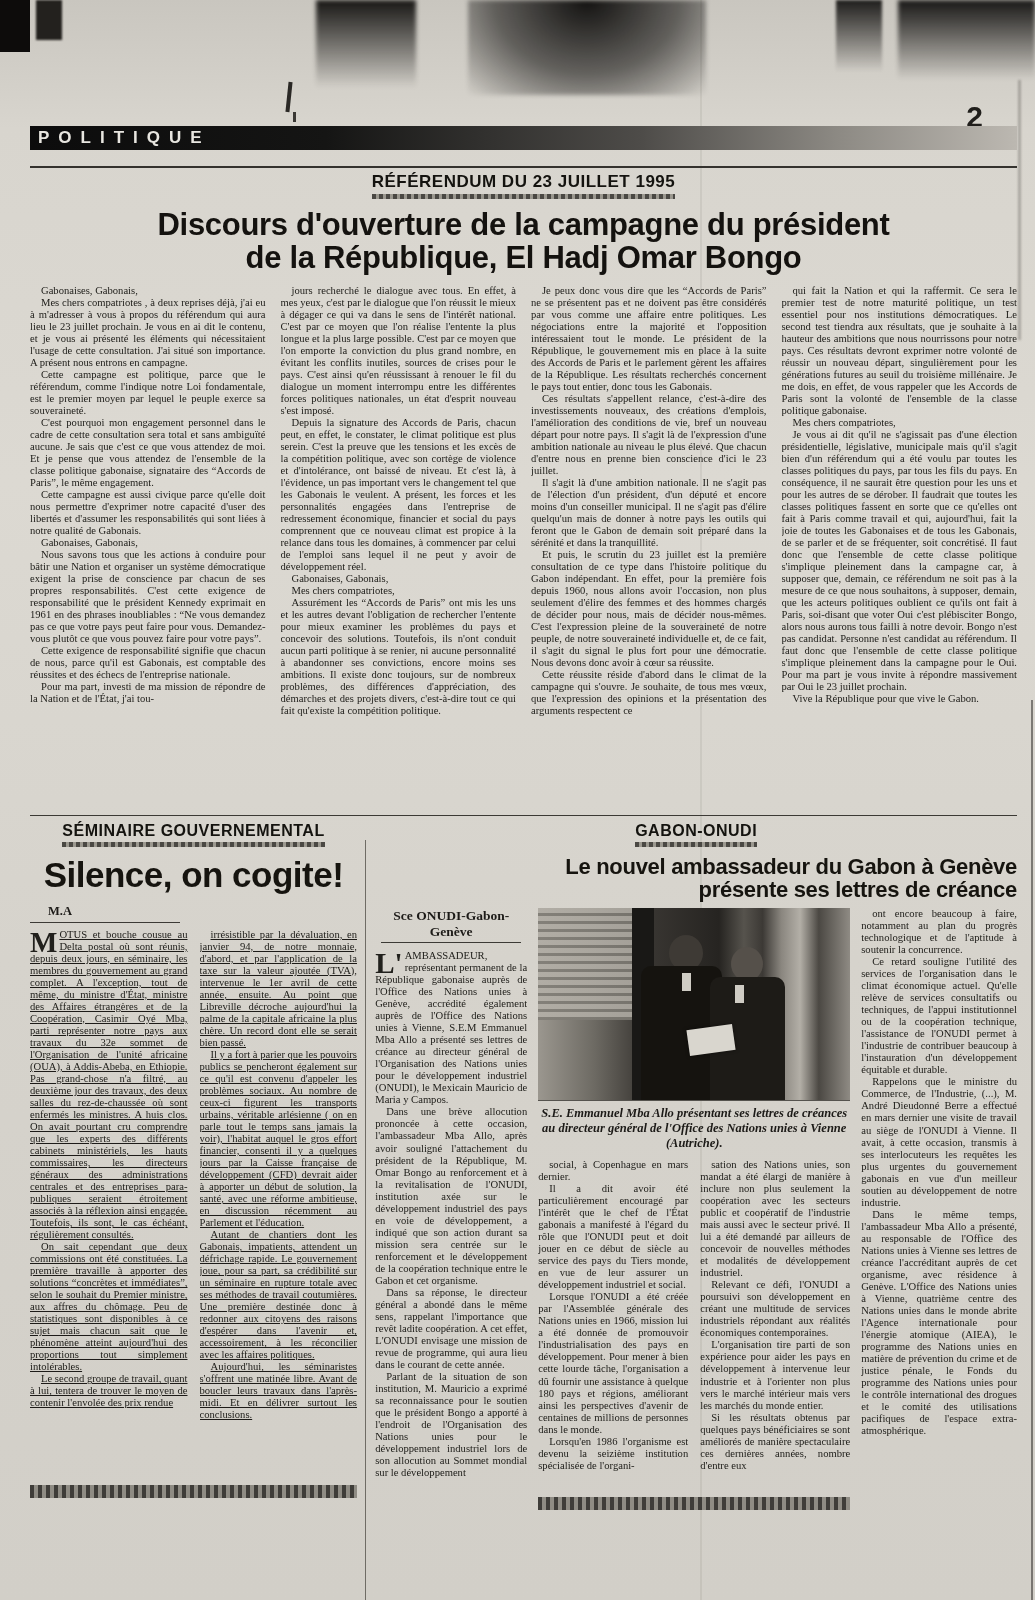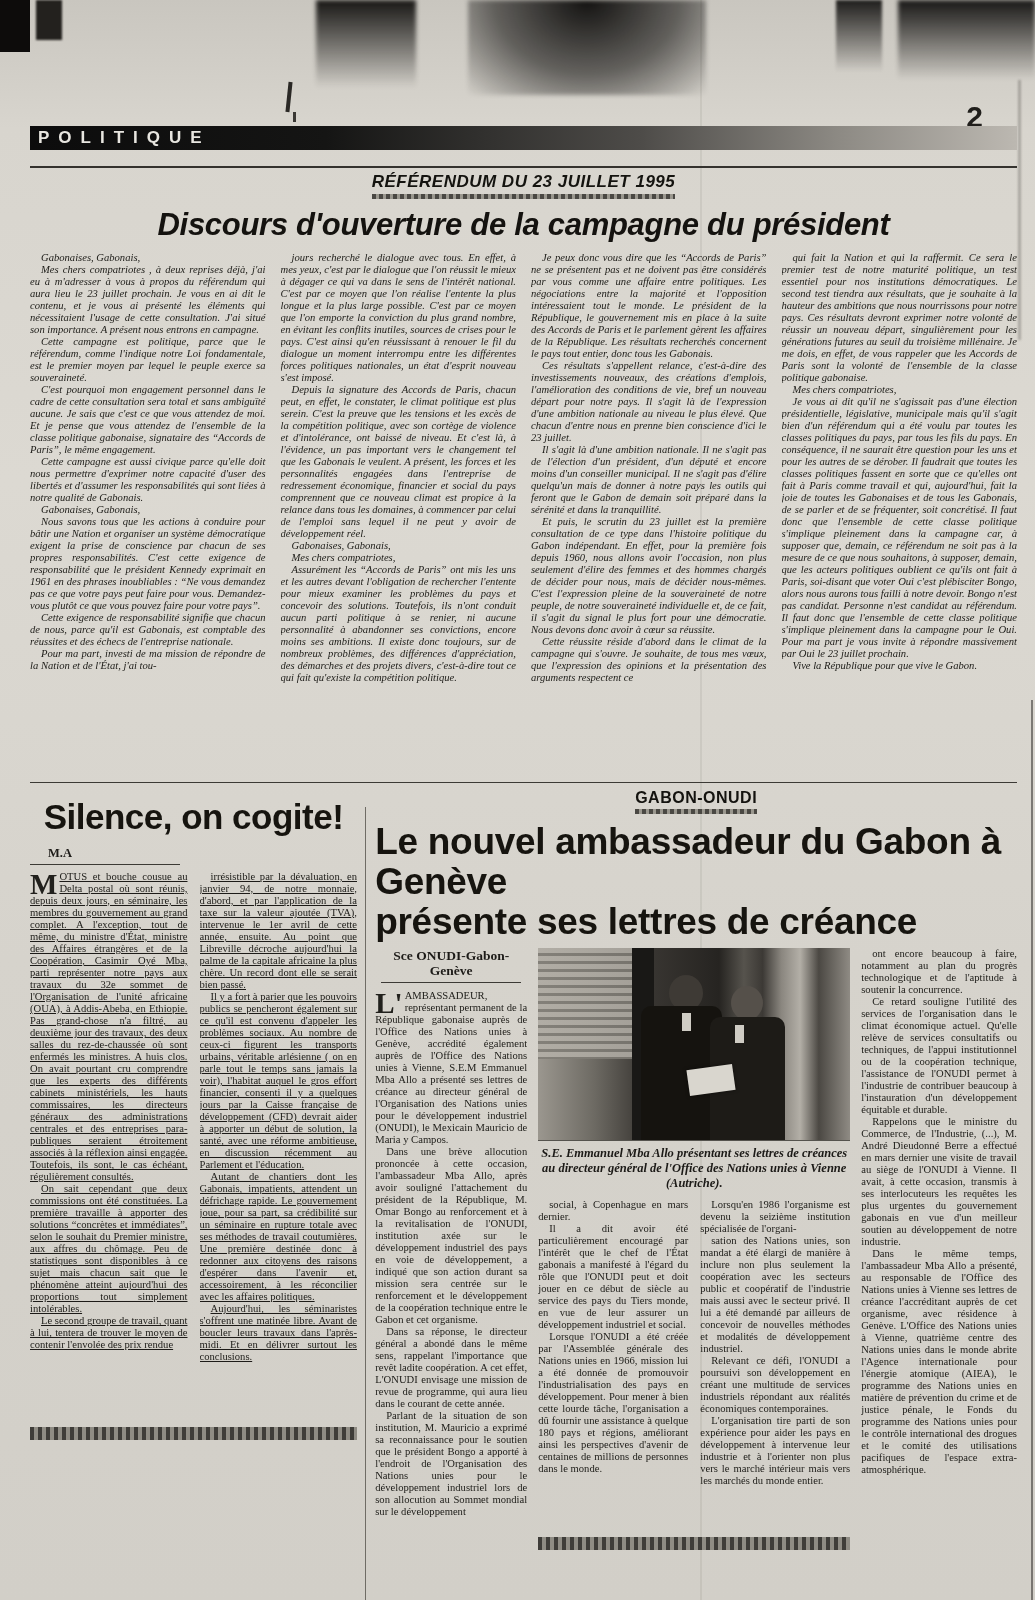--- a/index.html
+++ b/index.html
@@ -20,21 +20,21 @@
   .fold{left:700px;top:0;width:2px;height:1600px;background:rgba(40,38,34,.07);}
   .edge-r{right:2px;top:700px;width:2px;height:900px;background:rgba(30,28,25,.5);filter:blur(.5px);}
   .edge-r2{right:14px;top:80px;width:3px;height:260px;background:rgba(30,28,25,.25);filter:blur(1px);}
   
   .content{position:relative;padding:112px 18px 0 30px;}
   .pagenum{position:absolute;top:100px;right:52px;font-family:"Liberation Sans",sans-serif;font-weight:bold;font-size:30px;color:#201e1b;}
   .section-bar{height:24px;margin-top:14px;background:linear-gradient(90deg,#0c0c0c 0%,#151514 30%,#4e4c49 62%,#8d8a84 82%,#bcb8b1 100%);
     display:flex;align-items:center;}
   .section-bar span{color:#e8e6e0;font-family:"Liberation Sans",sans-serif;font-weight:bold;font-size:17px;letter-spacing:9px;padding-left:8px;}
   
-  .lead{border-top:2px solid #34322e;margin-top:16px;padding-top:4px;font-style:italic;}
+  .lead{border-top:2px solid #34322e;margin-top:16px;padding-top:4px;}
   .kicker-row{text-align:center;}
   .kicker{display:inline-block;font-family:"Liberation Sans",sans-serif;font-weight:bold;font-size:17px;letter-spacing:.5px;color:#14130f;}
   .hatch{height:5px;background:repeating-linear-gradient(90deg,#4a4843 0 4px,#9b988f 4px 7px);margin-top:2px;}
   .kicker-wrap{display:inline-block;}
   h1.headline{margin:10px 0 8px 0;text-align:center;font-family:"Liberation Sans",sans-serif;
     font-weight:bold;font-size:31px;line-height:1.06;letter-spacing:-.3px;color:#14120f;}
   .cols4{display:flex;gap:15px;margin-top:10px;align-items:center;}
   .cols4 .col{flex:1 1 0;height:522px;overflow:hidden;}
   .bodytext p{margin:0;font-size:10.6px;line-height:1.135;text-align:justify;text-indent:11px;color:#21201c;}
   .rule-full{border:none;border-top:1.5px solid #3c3a35;margin:8px 0 0 0;}
@@ -50,21 +50,21 @@
   .byline-row{display:flex;align-items:flex-end;height:20px;margin:2px 0 3px 18px;}
   .byline{font-family:"Liberation Serif",serif;font-weight:bold;font-size:12.5px;color:#1d1b18;}
   .byline-rule{border:none;border-top:1.5px solid #3c3a35;margin:2px 0 6px 0;width:150px;}
   .cols2{display:flex;gap:12px;text-decoration:underline;}
   .cols2 .col{flex:1 1 0;height:548px;overflow:hidden;}
   .dropcap p:first-child{text-indent:0;}
   .dropcap p:first-child::first-letter{float:left;font-size:29px;line-height:22px;padding:2px 2px 0 0;font-weight:bold;}
   .strip{height:13px;margin-top:8px;background:repeating-linear-gradient(90deg,#3f3d39 0 4px,#8f8c84 4px 8px);}
   
   .onudi{flex:1 1 auto;padding-left:2px;min-width:0;}
-  h2.onudi-head{margin:8px 0 6px 0;text-align:left;font-family:"Liberation Sans",sans-serif;font-weight:bold;font-size:37px;line-height:1.08;letter-spacing:-.3px;}
+  h2.onudi-head{margin:8px 0 6px 0;text-align:right;font-family:"Liberation Sans",sans-serif;font-weight:bold;font-size:22px;line-height:1.08;letter-spacing:-.3px;}
   .onudi-row{display:flex;gap:11px;}
   .ocol{overflow:hidden;}
   .ocol-a{flex:0 0 152px;height:600px;}
   .ocol-mid{flex:0 0 312px;height:756px;}
   .ocol-d{flex:1 1 auto;height:600px;}
   .obyline{font-family:"Liberation Serif",serif;font-weight:bold;font-size:13.5px;text-align:center;line-height:1.15;margin-bottom:2px;}
   .obyline-rule{border:none;border-top:1.5px solid #3c3a35;margin:3px 6px 7px 6px;}
   .caption{font-family:"Liberation Serif",serif;font-weight:bold;font-style:italic;font-size:12.5px;line-height:1.2;text-align:center;margin:6px 0 8px 0;color:#1c1a17;}
   .midcols{column-count:2;column-gap:12px;height:330px;overflow:hidden;}
   
@@ -112,20 +112,21 @@
 
     <div class="lead">
       <div class="kicker-row">
         <div class="kicker-wrap">
           <span class="kicker">RÉFÉRENDUM DU 23 JUILLET 1995</span>
           <div class="hatch"></div>
         </div>
       </div>
       <h1 class="headline">
         <span>Discours d'ouverture de la campagne du président</span><br>
+        <span>de la République, El Hadj Omar Bongo</span>
       </h1>
       <div class="cols4 bodytext">
         <div class="col">
             <p>Gabonaises, Gabonais,</p>
             <p>Mes chers compatriotes , à deux reprises déjà, j'ai eu à m'adresser à vous à propos du référendum qui aura lieu le 23 juillet prochain. Je vous en ai dit le contenu, et je vous ai présenté les éléments qui nécessitaient l'usage de cette consultation. J'ai situé son importance. A présent nous entrons en campagne.</p>
             <p>Cette campagne est politique, parce que le référendum, comme l'indique notre Loi fondamentale, est le premier moyen par lequel le peuple exerce sa souveraineté.</p>
             <p>C'est pourquoi mon engagement personnel dans le cadre de cette consultation sera total et sans ambiguïté aucune. Je sais que c'est ce que vous attendez de moi. Et je pense que vous attendez de l'ensemble de la classe politique gabonaise, signataire des “Accords de Paris”, le même engagement.</p>
             <p>Cette campagne est aussi civique parce qu'elle doit nous permettre d'exprimer notre capacité d'user des libertés et d'assumer les responsabilités qui sont liées à notre qualité de Gabonais.</p>
             <p>Gabonaises, Gabonais,</p>
             <p>Nous savons tous que les actions à conduire pour bâtir une Nation et organiser un système démocratique exigent la prise de conscience par chacun de ses propres responsabilités. C'est cette exigence de responsabilité que le président Kennedy exprimait en 1961 en des phrases inoubliables : “Ne vous demandez pas ce que votre pays peut faire pour vous. Demandez-vous plutôt ce que vous pouvez faire pour votre pays”.</p>
@@ -153,20 +154,26 @@
             <p>Vive la République pour que vive le Gabon.</p>
           </div>
       </div>
     </div>
 
     <hr class="rule-full">
 
     <div class="bottom">
 
       <div class="sem">
+        <div class="kicker2">
+          <div class="kicker-wrap">
+            <span class="kicker">SÉMINAIRE GOUVERNEMENTAL</span>
+            <div class="hatch"></div>
+          </div>
+        </div>
         <h2 class="sem-head">Silence, on cogite!</h2>
         <div class="byline-row">
           <span class="byline">M.A</span>
         </div>
         <hr class="byline-rule">
         <div class="cols2 bodytext">
           <div class="col dropcap">
               <p>MOTUS et bouche cousue au Delta postal où sont réunis, depuis deux jours, en séminaire, les membres du gouvernement au grand complet. A l'exception, tout de même, du ministre d'État, ministre des Affaires étrangères et de la Coopération, Casimir Oyé Mba, parti représenter notre pays aux travaux du 32e sommet de l'Organisation de l'unité africaine (OUA), à Addis-Abeba, en Ethiopie. Pas grand-chose n'a filtré, au deuxième jour des travaux, des deux salles du rez-de-chaussée où sont enfermés les ministres. A huis clos. On avait pourtant cru comprendre que les experts des différents cabinets ministériels, les hauts commissaires, les directeurs généraux des administrations centrales et des entreprises para-publiques seraient étroitement associés à la réflexion ainsi engagée. Toutefois, ils sont, le cas échéant, régulièrement consultés.</p>
               <p>On sait cependant que deux commissions ont été constituées. La première travaille à apporter des solutions “concrètes et immédiates”, selon le souhait du Premier ministre, aux affres du chômage. Peu de statistiques sont disponibles à ce sujet mais chacun sait que le phénomène atteint aujourd'hui des proportions tout simplement intolérables.</p>
               <p>Le second groupe de travail, quant à lui, tentera de trouver le moyen de contenir l'envolée des prix rendue</p>
@@ -226,20 +233,21 @@
               <div>
                   <p>social, à Copenhague en mars dernier.</p>
                   <p>Il a dit avoir été particulièrement encouragé par l'intérêt que le chef de l'État gabonais a manifesté à l'égard du rôle que l'ONUDI peut et doit jouer en ce début de siècle au service des pays du Tiers monde, en vue de leur assurer un développement industriel et social.</p>
                   <p>Lorsque l'ONUDI a été créée par l'Assemblée générale des Nations unies en 1966, mission lui a été donnée de promouvoir l'industrialisation des pays en développement. Pour mener à bien cette lourde tâche, l'organisation a dû fournir une assistance à quelque 180 pays et régions, améliorant ainsi les perspectives d'avenir de centaines de millions de personnes dans le monde.</p>
                   <p>Lorsqu'en 1986 l'organisme est devenu la seizième institution spécialisée de l'organi-</p>
                 </div>
               <div>
                   <p>sation des Nations unies, son mandat a été élargi de manière à inclure non plus seulement la coopération avec les secteurs public et coopératif de l'industrie mais aussi avec le secteur privé. Il lui a été demandé par ailleurs de concevoir de nouvelles méthodes et modalités de développement industriel.</p>
                   <p>Relevant ce défi, l'ONUDI a poursuivi son développement en créant une multitude de services industriels répondant aux réalités économiques contemporaines.</p>
                   <p>L'organisation tire parti de son expérience pour aider les pays en développement à intervenue leur industrie et à l'orienter non plus vers le marché intérieur mais vers les marchés du monde entier.</p>
+                  <p>Si les résultats obtenus par quelques pays bénéficiaires se sont améliorés de manière spectaculaire ces dernières années, nombre d'entre eux</p>
                 </div>
             </div>
             <div class="strip"></div>
           </div>
           <div class="ocol ocol-d">
               <p>ont encore beaucoup à faire, notamment au plan du progrès technologique et de l'aptitude à soutenir la concurrence.</p>
               <p>Ce retard souligne l'utilité des services de l'organisation dans le climat économique actuel. Qu'elle relève de services consultatifs ou techniques, de l'appui institutionnel ou de la coopération technique, l'assistance de l'ONUDI permet à l'industrie de contribuer beaucoup à l'instauration d'un développement équitable et durable.</p>
               <p>Rappelons que le ministre du Commerce, de l'Industrie, (...), M. André Dieudonné Berre a effectué en mars dernier une visite de travail au siège de l'ONUDI à Vienne. Il avait, à cette occasion, transmis à ses interlocuteurs les requêtes les plus urgentes du gouvernement gabonais en vue d'un meilleur soutien au développement de notre industrie.</p>
               <p>Dans le même temps, l'ambassadeur Mba Allo a présenté, au responsable de l'Office des Nations unies à Vienne ses lettres de créance l'accréditant auprès de cet organisme, avec résidence à Genève. L'Office des Nations unies à Vienne, quatrième centre des Nations unies dans le monde abrite l'Agence internationale pour l'énergie atomique (AIEA), le programme des Nations unies en matière de prévention du crime et de justice pénale, le Fonds du programme des Nations unies pour le contrôle international des drogues et le comité des utilisations pacifiques de l'espace extra-atmosphérique.</p>
             </div>

